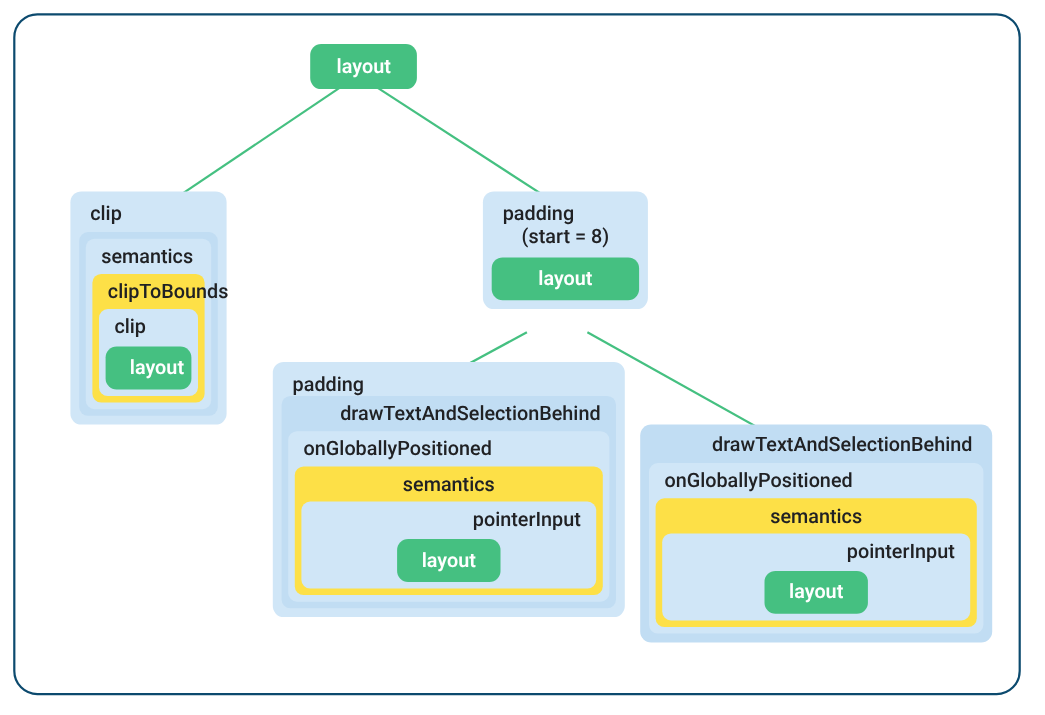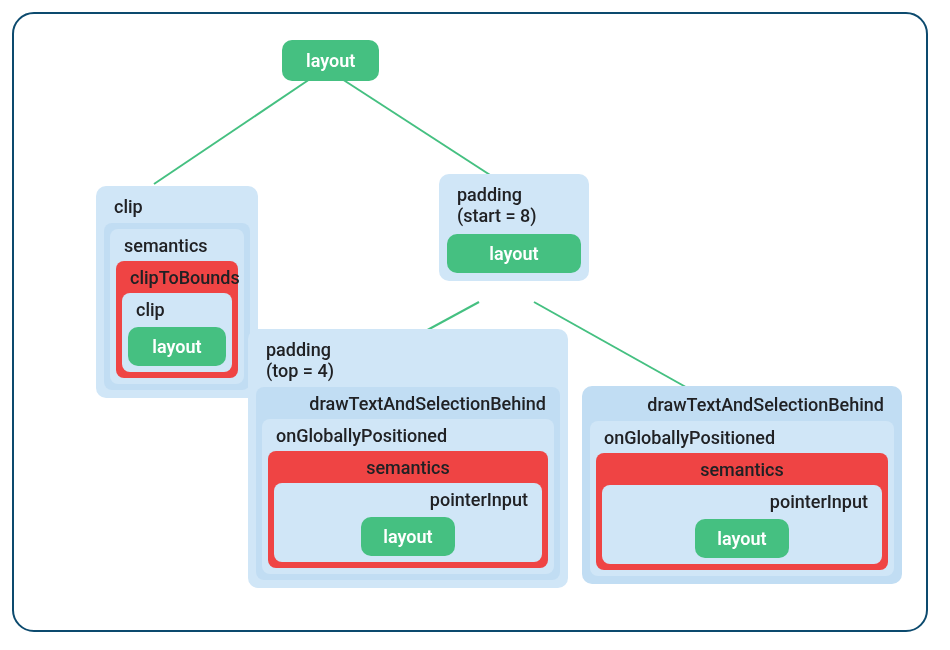--- a/index.html
+++ b/index.html
@@ -45,21 +45,21 @@
     padding: 6px 6px;
   }
   .inner > .label { padding: 0 8px 5px 8px; }
   .inner2 {
     background: #d0e6f7;
     border-radius: 8px;
     padding: 6px 6px;
   }
   .inner2 > .label { padding: 0 8px 5px 8px; text-align: left; }
   .inner3 {
-    background: #ef4444;
+    background: #fde047;
     border-radius: 8px;
     padding: 6px 6px;
   }
   .inner3 > .label { padding: 0 8px 5px 8px; text-align: center;}
   .inner4 {
     background: #d0e6f7;
     border-radius: 8px;
     padding: 6px 6px;
   }
   .inner4 > .label { padding: 0 8px 5px 8px; text-align: right;}
@@ -93,49 +93,48 @@
     <line x1="296" y1="65" x2="140" y2="170" stroke="#45c081" stroke-width="2"></line>
     <line x1="328" y1="65" x2="490" y2="170" stroke="#45c081" stroke-width="2"></line>
     <line x1="465" y1="288" x2="360" y2="345" stroke="#45c081" stroke-width="2"></line>
     <line x1="520" y1="288" x2="720" y2="400" stroke="#45c081" stroke-width="2"></line>
   </svg>
 
   <div class="root-pill" style="left:268px; top:26px;">
     <span>layout</span>
   </div>
 
-  <div class="node" style="left:50px; top:172px; width:162px;margin-left:32px;">
+  <div class="node" style="left:50px; top:160px; width:142px;">
     <div class="label">clip</div>
     <div class="inner">
       <div class="inner2">
         <div class="label" style="text-align:left;">semantics</div>
         <div class="inner3">
           <div class="label" style="text-align:left;">clipToBounds</div>
           <div class="inner4">
             <div class="label" style="text-align:left;">clip</div>
             <div class="pill-row">
               <span class="pill" style="display:block;">layout</span>
             </div>
           </div>
         </div>
       </div>
     </div>
   </div>
 
   <div class="node" style="left:425px; top:160px; width:150px;">
     <div class="label" style="padding-bottom:0;">padding</div>
-    <div class="label" style="padding-top:0;">(start = 8)</div>
+    <div class="label" style="padding-top:0;text-align:center;">(start = 8)</div>
     <div class="pill-row">
       <span class="pill" style="display:block;">layout</span>
     </div>
   </div>
 
   <div class="node" style="left:234px; top:315px; width:320px;">
     <div class="label" style="padding-bottom:0;">padding</div>
-    <div class="label" style="padding-top:0;">(top = 4)</div>
     <div class="inner">
       <div class="label center">drawTextAndSelectionBehind</div>
       <div class="inner2">
         <div class="label">onGloballyPositioned</div>
         <div class="inner3">
           <div class="label">semantics</div>
           <div class="inner4">
             <div class="label">pointerInput</div>
             <div class="pill-row">
               <span class="pill">layout</span>

